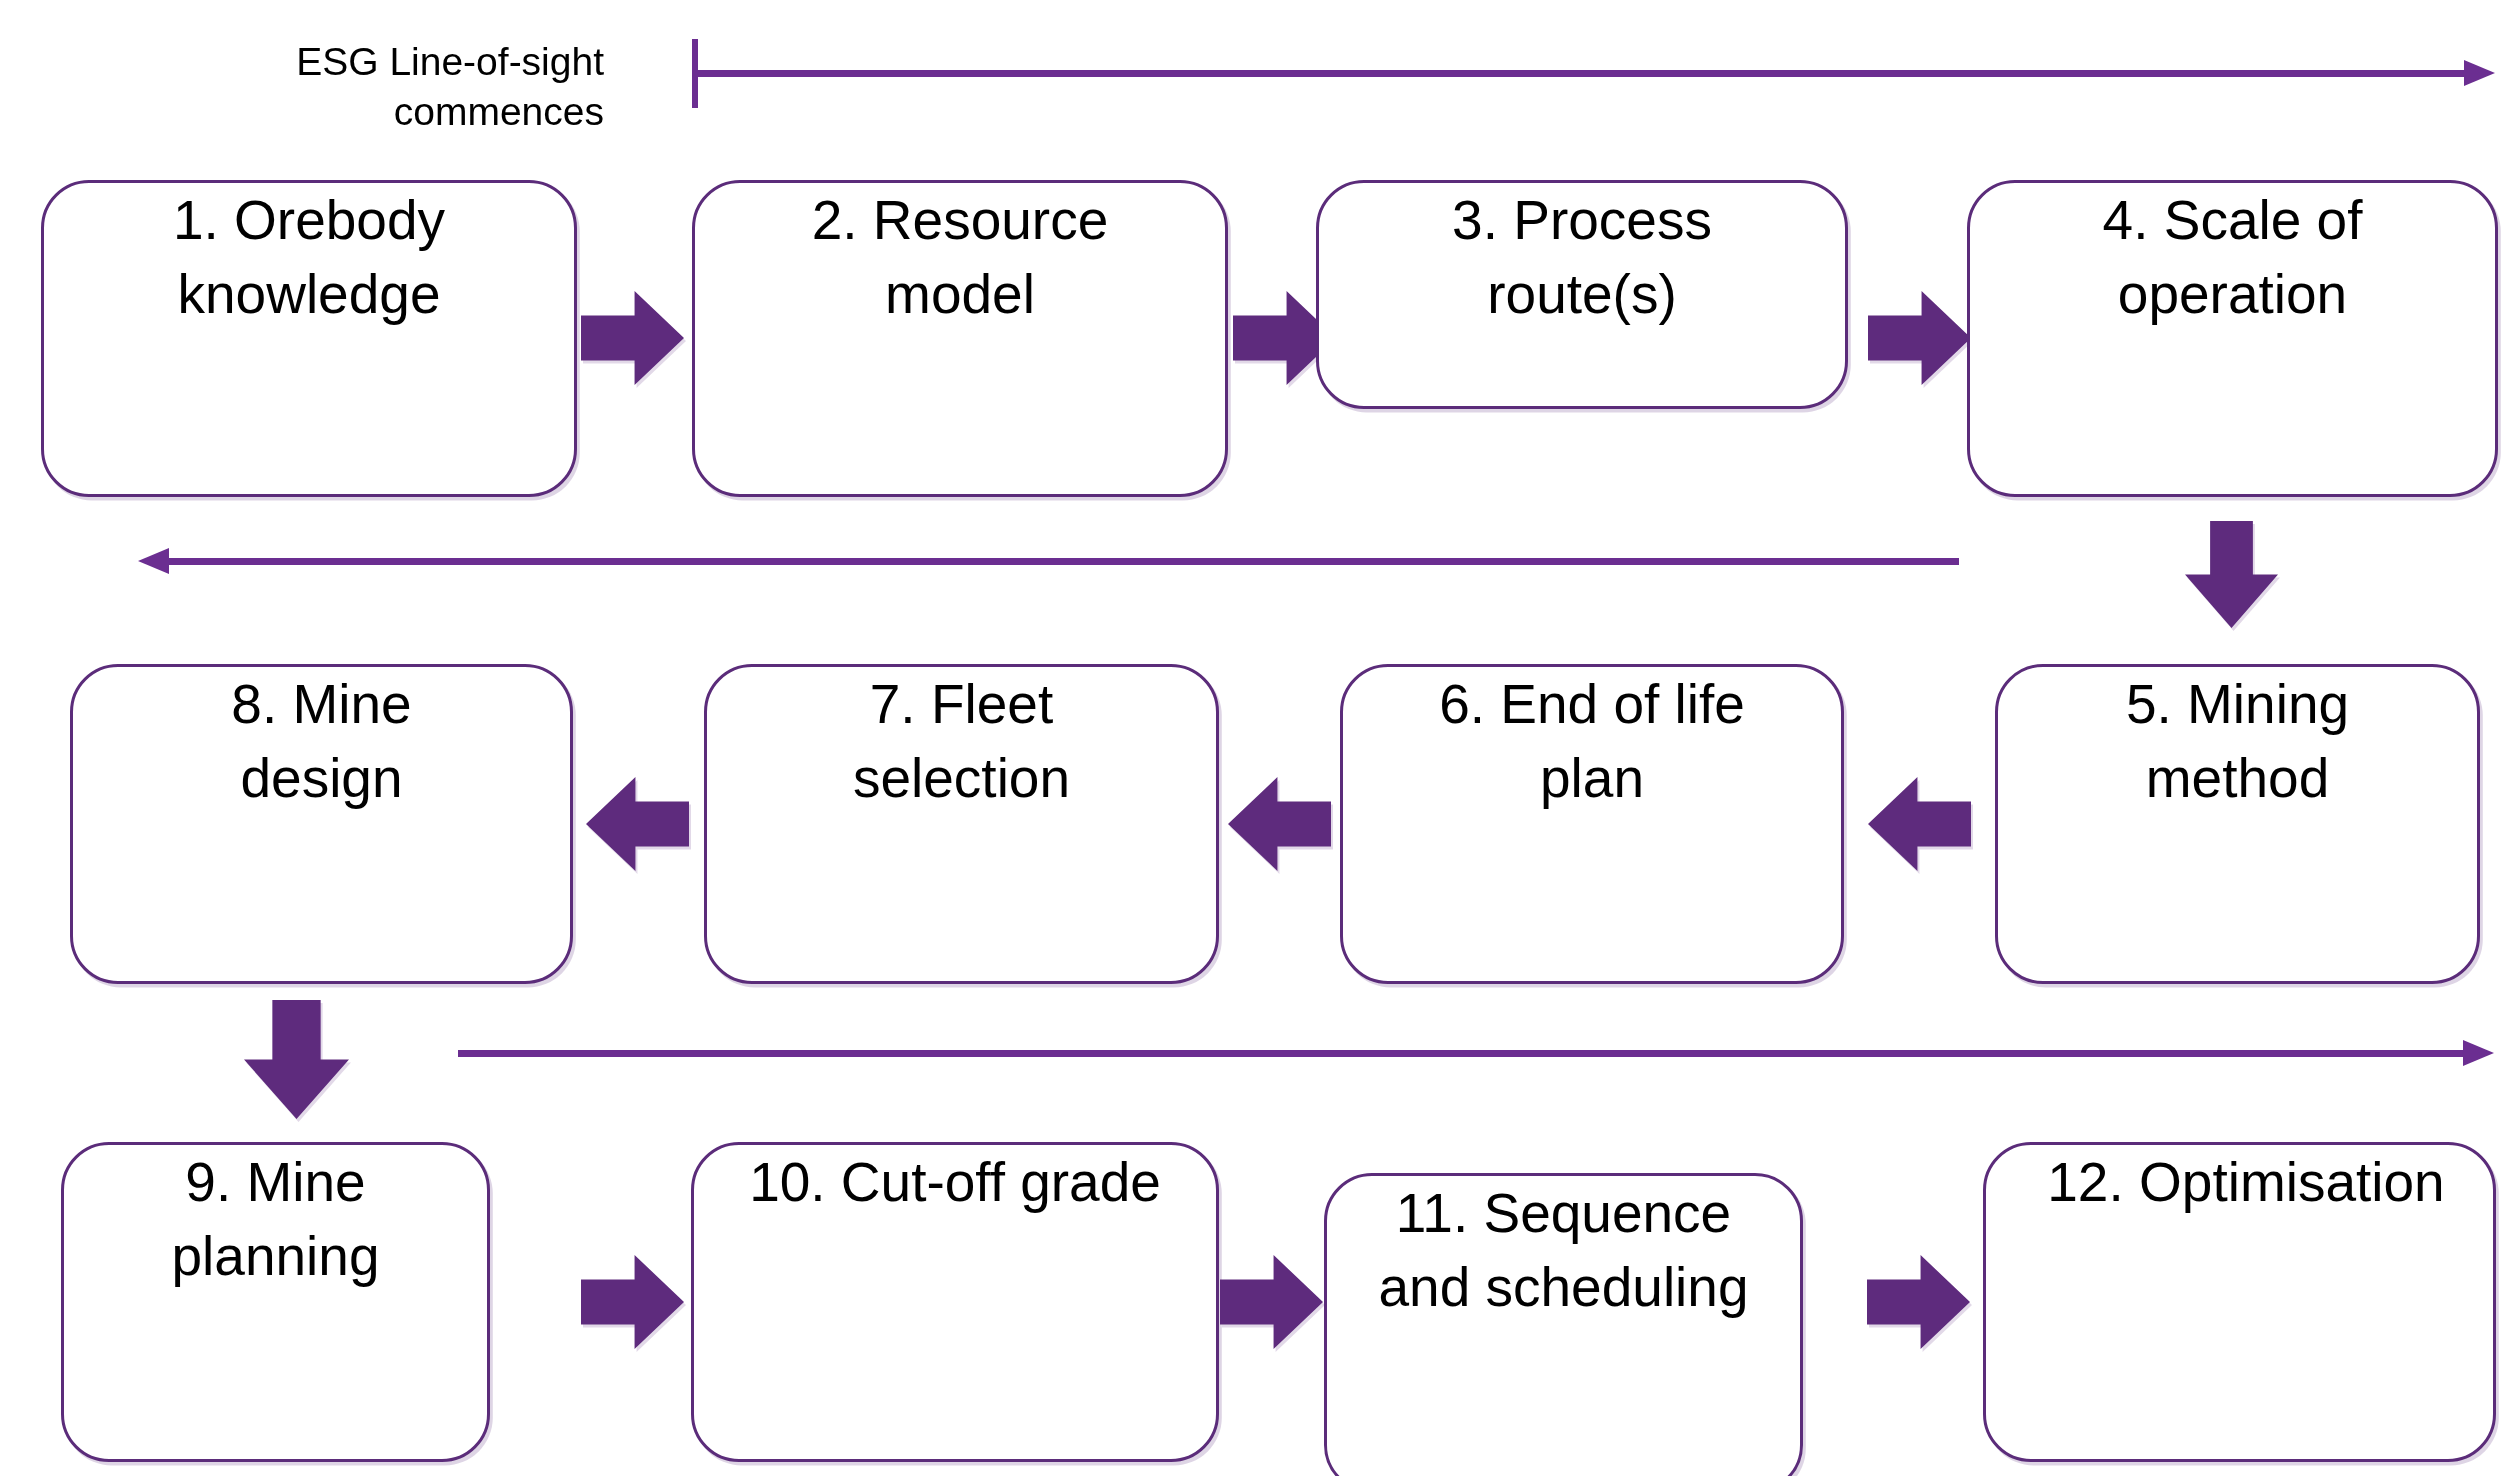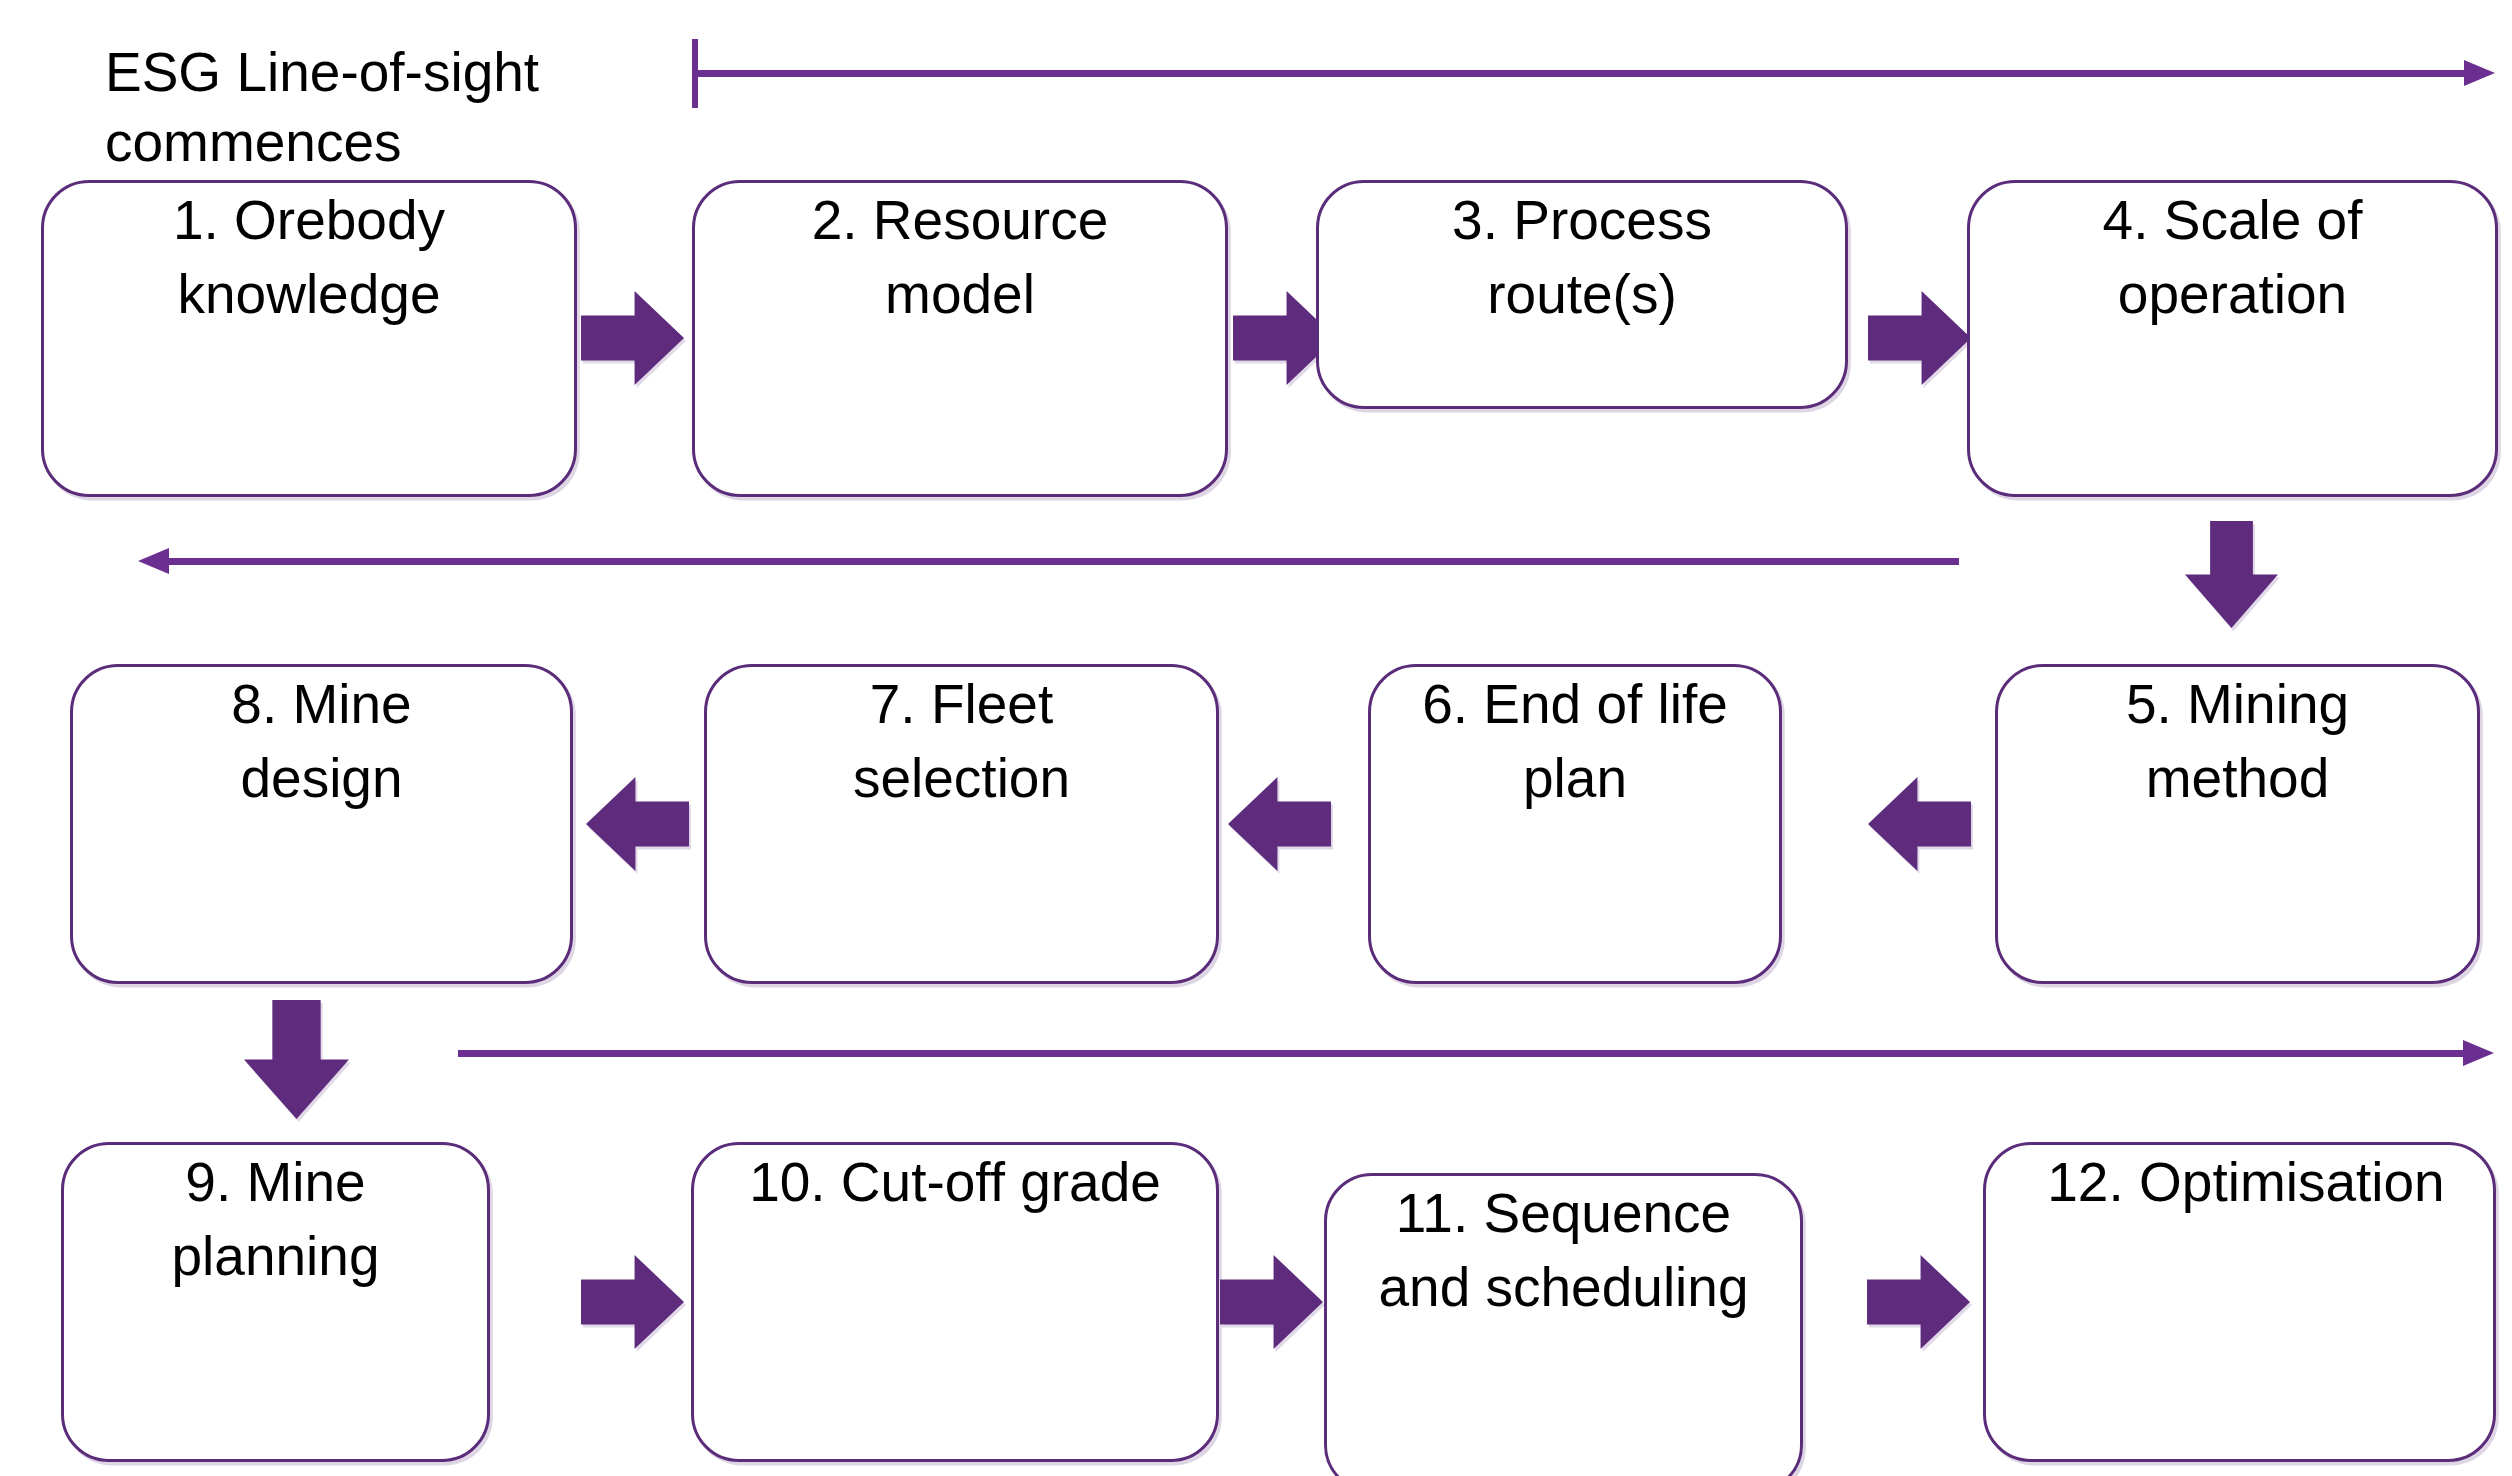--- a/index.html
+++ b/index.html
@@ -12,22 +12,22 @@
   html,body{margin:0;padding:0;background:var(--background);}
   #canvas{
     position:relative;
     width:2512px;height:1477px;
     background:var(--background);
     overflow:hidden;
     font-family:"Liberation Sans","DejaVu Sans",sans-serif;
   }
   .annotation{
     position:absolute;
-    text-align:left;
-    font-size:55px;
+    text-align:right;
+    font-size:39px;
     line-height:1.28;
     color:var(--text-color);
     white-space:pre-line;
   }
   .box{
     position:absolute;
     box-sizing:border-box;
     background:#ffffff;
     border:3.5px solid var(--box-border);
     border-radius:48px;
@@ -117,21 +117,21 @@
   <div class="blk" style="left:586px;top:777px;width:103px;height:94px;">
     <div class="shape arrow-left"></div>
   </div>
   <div class="box" style="left:704px;top:664px;width:515px;height:320px;">
     <span class="box-label">7. Fleet
 selection</span>
   </div>
   <div class="blk" style="left:1228px;top:777px;width:103px;height:94px;">
     <div class="shape arrow-left"></div>
   </div>
-  <div class="box" style="left:1340px;top:664px;width:414px;height:320px;margin-left:28px;">
+  <div class="box" style="left:1340px;top:664px;width:504px;height:320px;">
     <span class="box-label">6. End of life
 plan</span>
   </div>
   <div class="blk" style="left:1868px;top:777px;width:103px;height:94px;">
     <div class="shape arrow-left"></div>
   </div>
   <div class="box" style="left:1995px;top:664px;width:485px;height:320px;">
     <span class="box-label">5. Mining
 method</span>
   </div>

